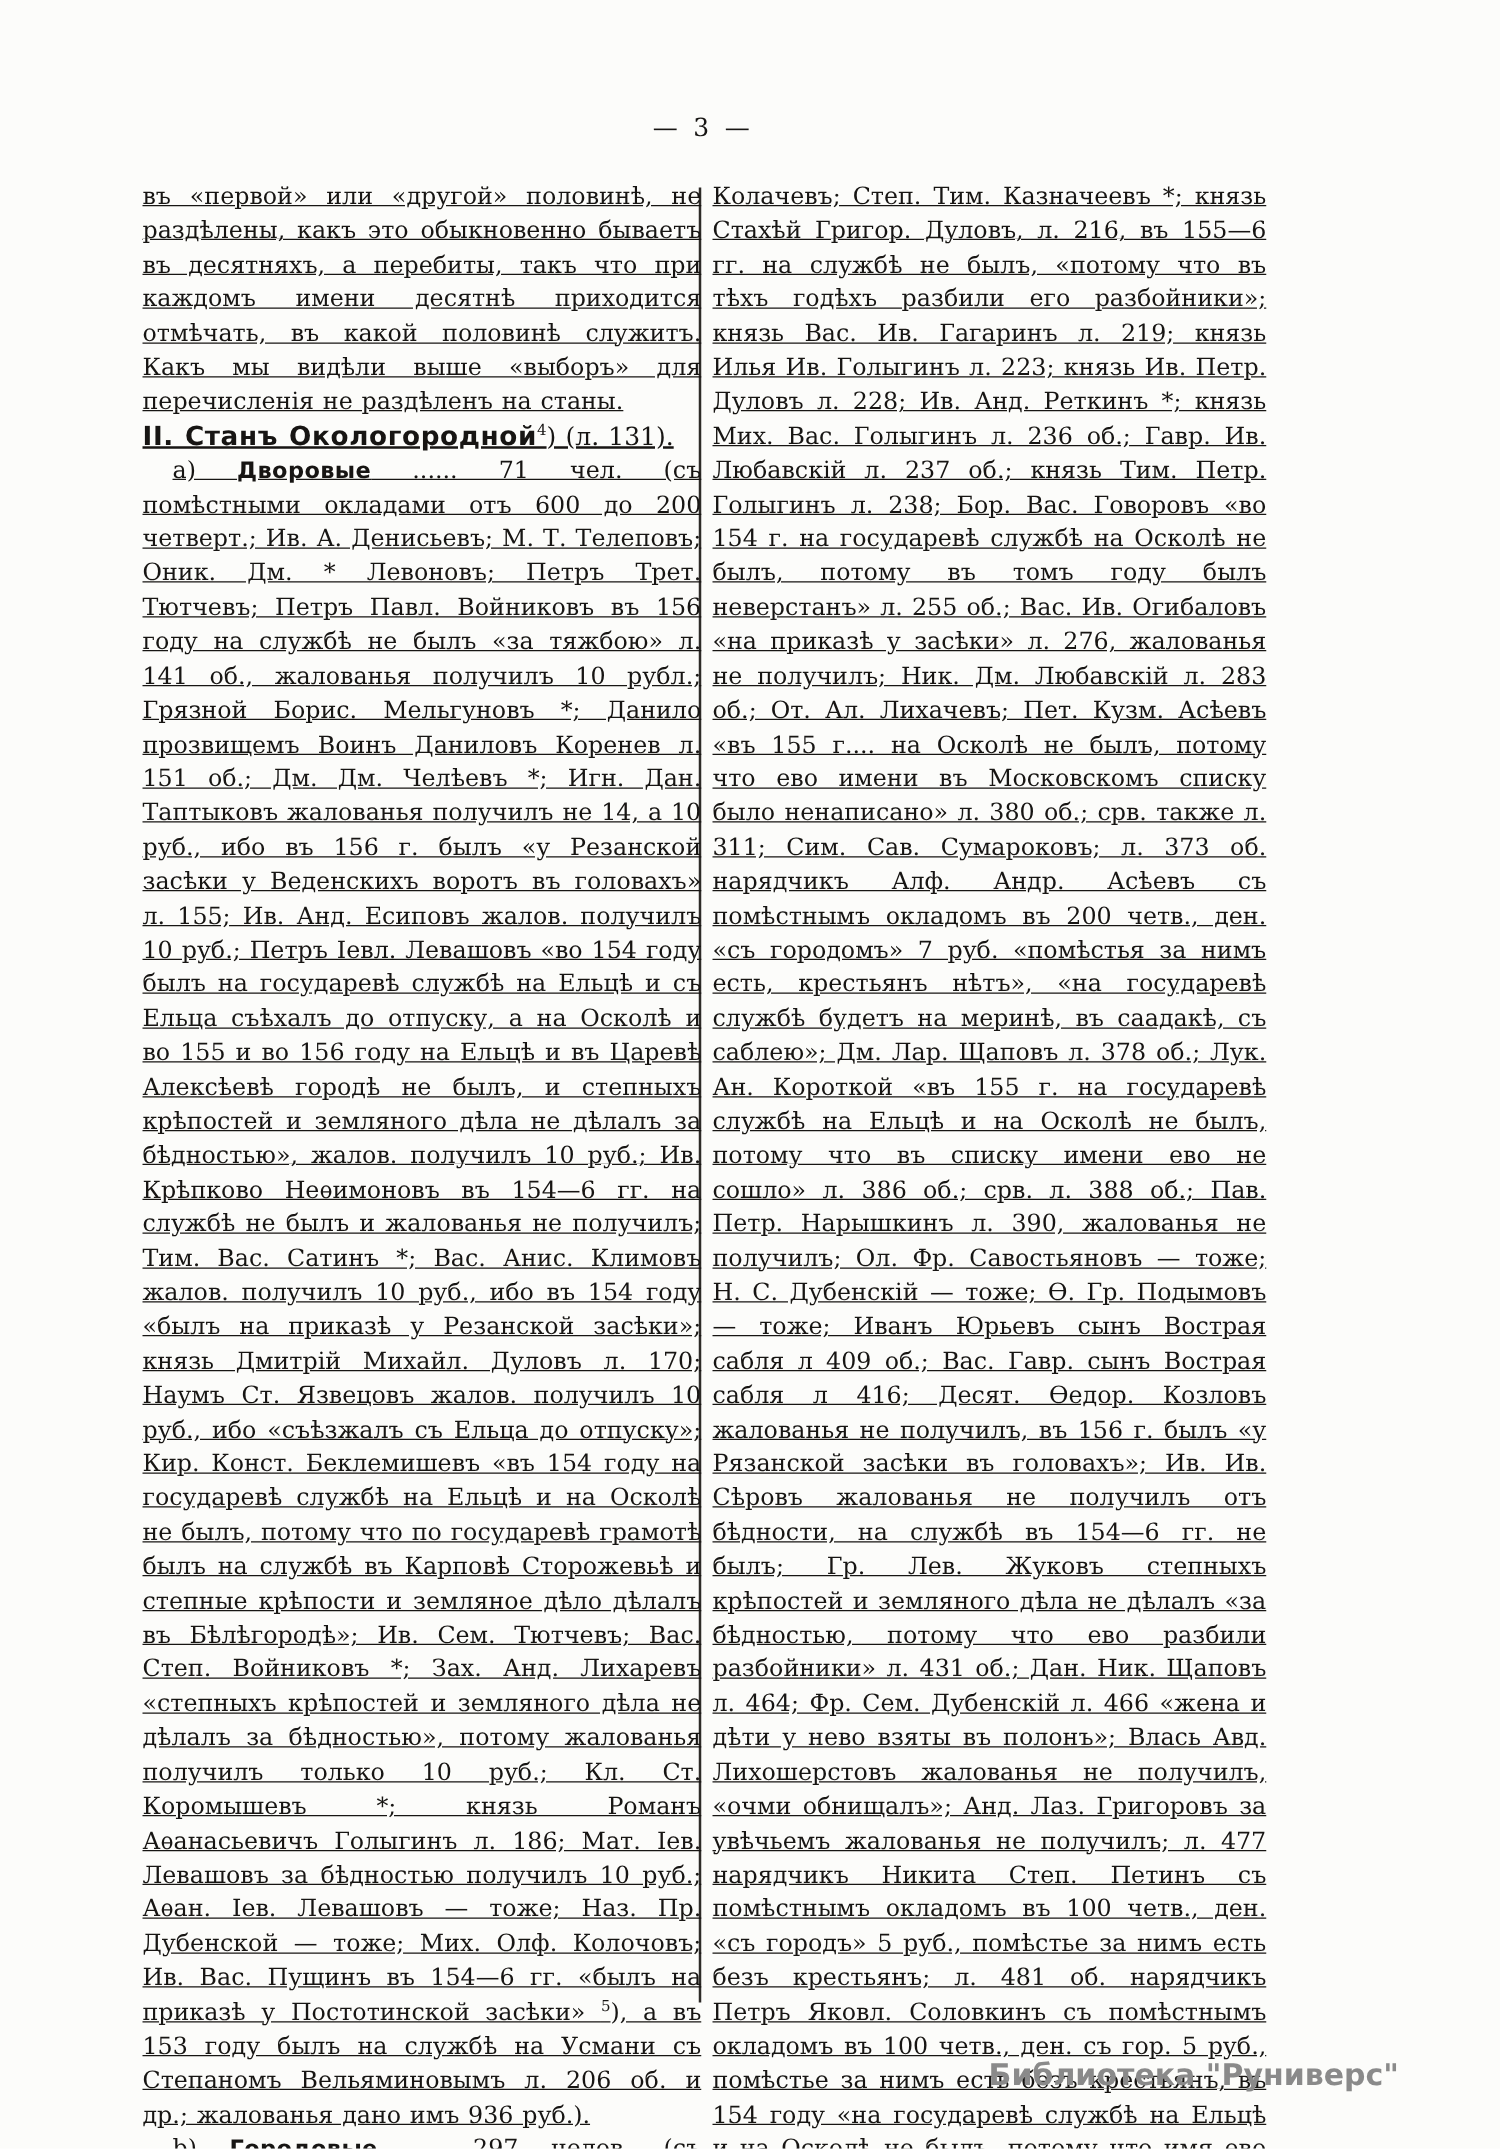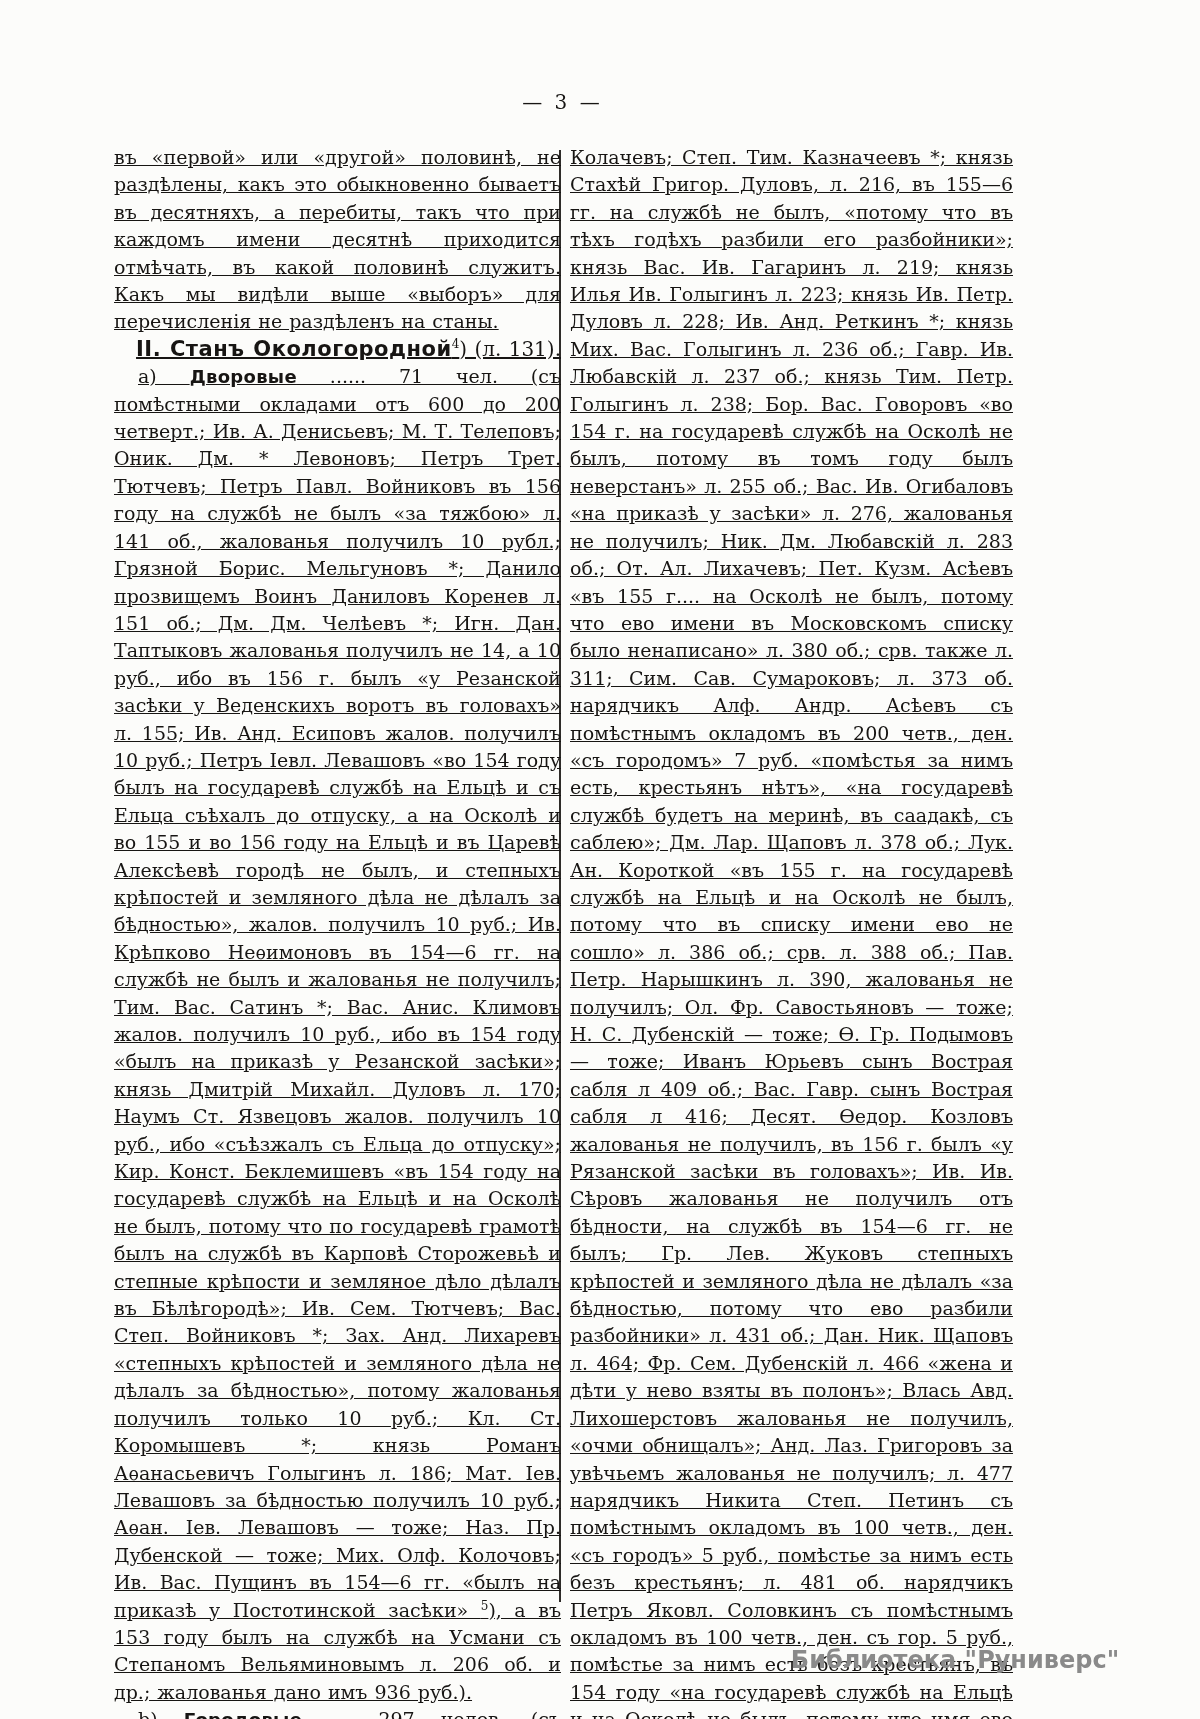--- a/index.html
+++ b/index.html
@@ -18,21 +18,21 @@
   }
   .col {
     position:absolute; top:144px; font-size:19px; line-height:27.4px;
     text-align:justify; word-spacing:1px;
   }
   .col-left  { left:114px; width:447px; }
   .col-right { left:570px; width:443px; }
   .col p { margin:0;text-decoration:underline; }
   .col p.indent { text-indent:24px; }
   .heading {
-    text-align:right; margin:15px 0 12px 0; text-indent:0;
+    text-align:left; margin:15px 0 12px 0; text-indent:0;
     font-size:20px;
   }
   .heading .head-main {
     font-family:"DejaVu Sans", sans-serif; font-weight:bold;
     font-size:21px; letter-spacing:0.5px;
   }
   .term {
     font-family:"DejaVu Sans", sans-serif; font-weight:bold;
     font-size:18px; letter-spacing:0.3px;margin-top:44px;
   }

